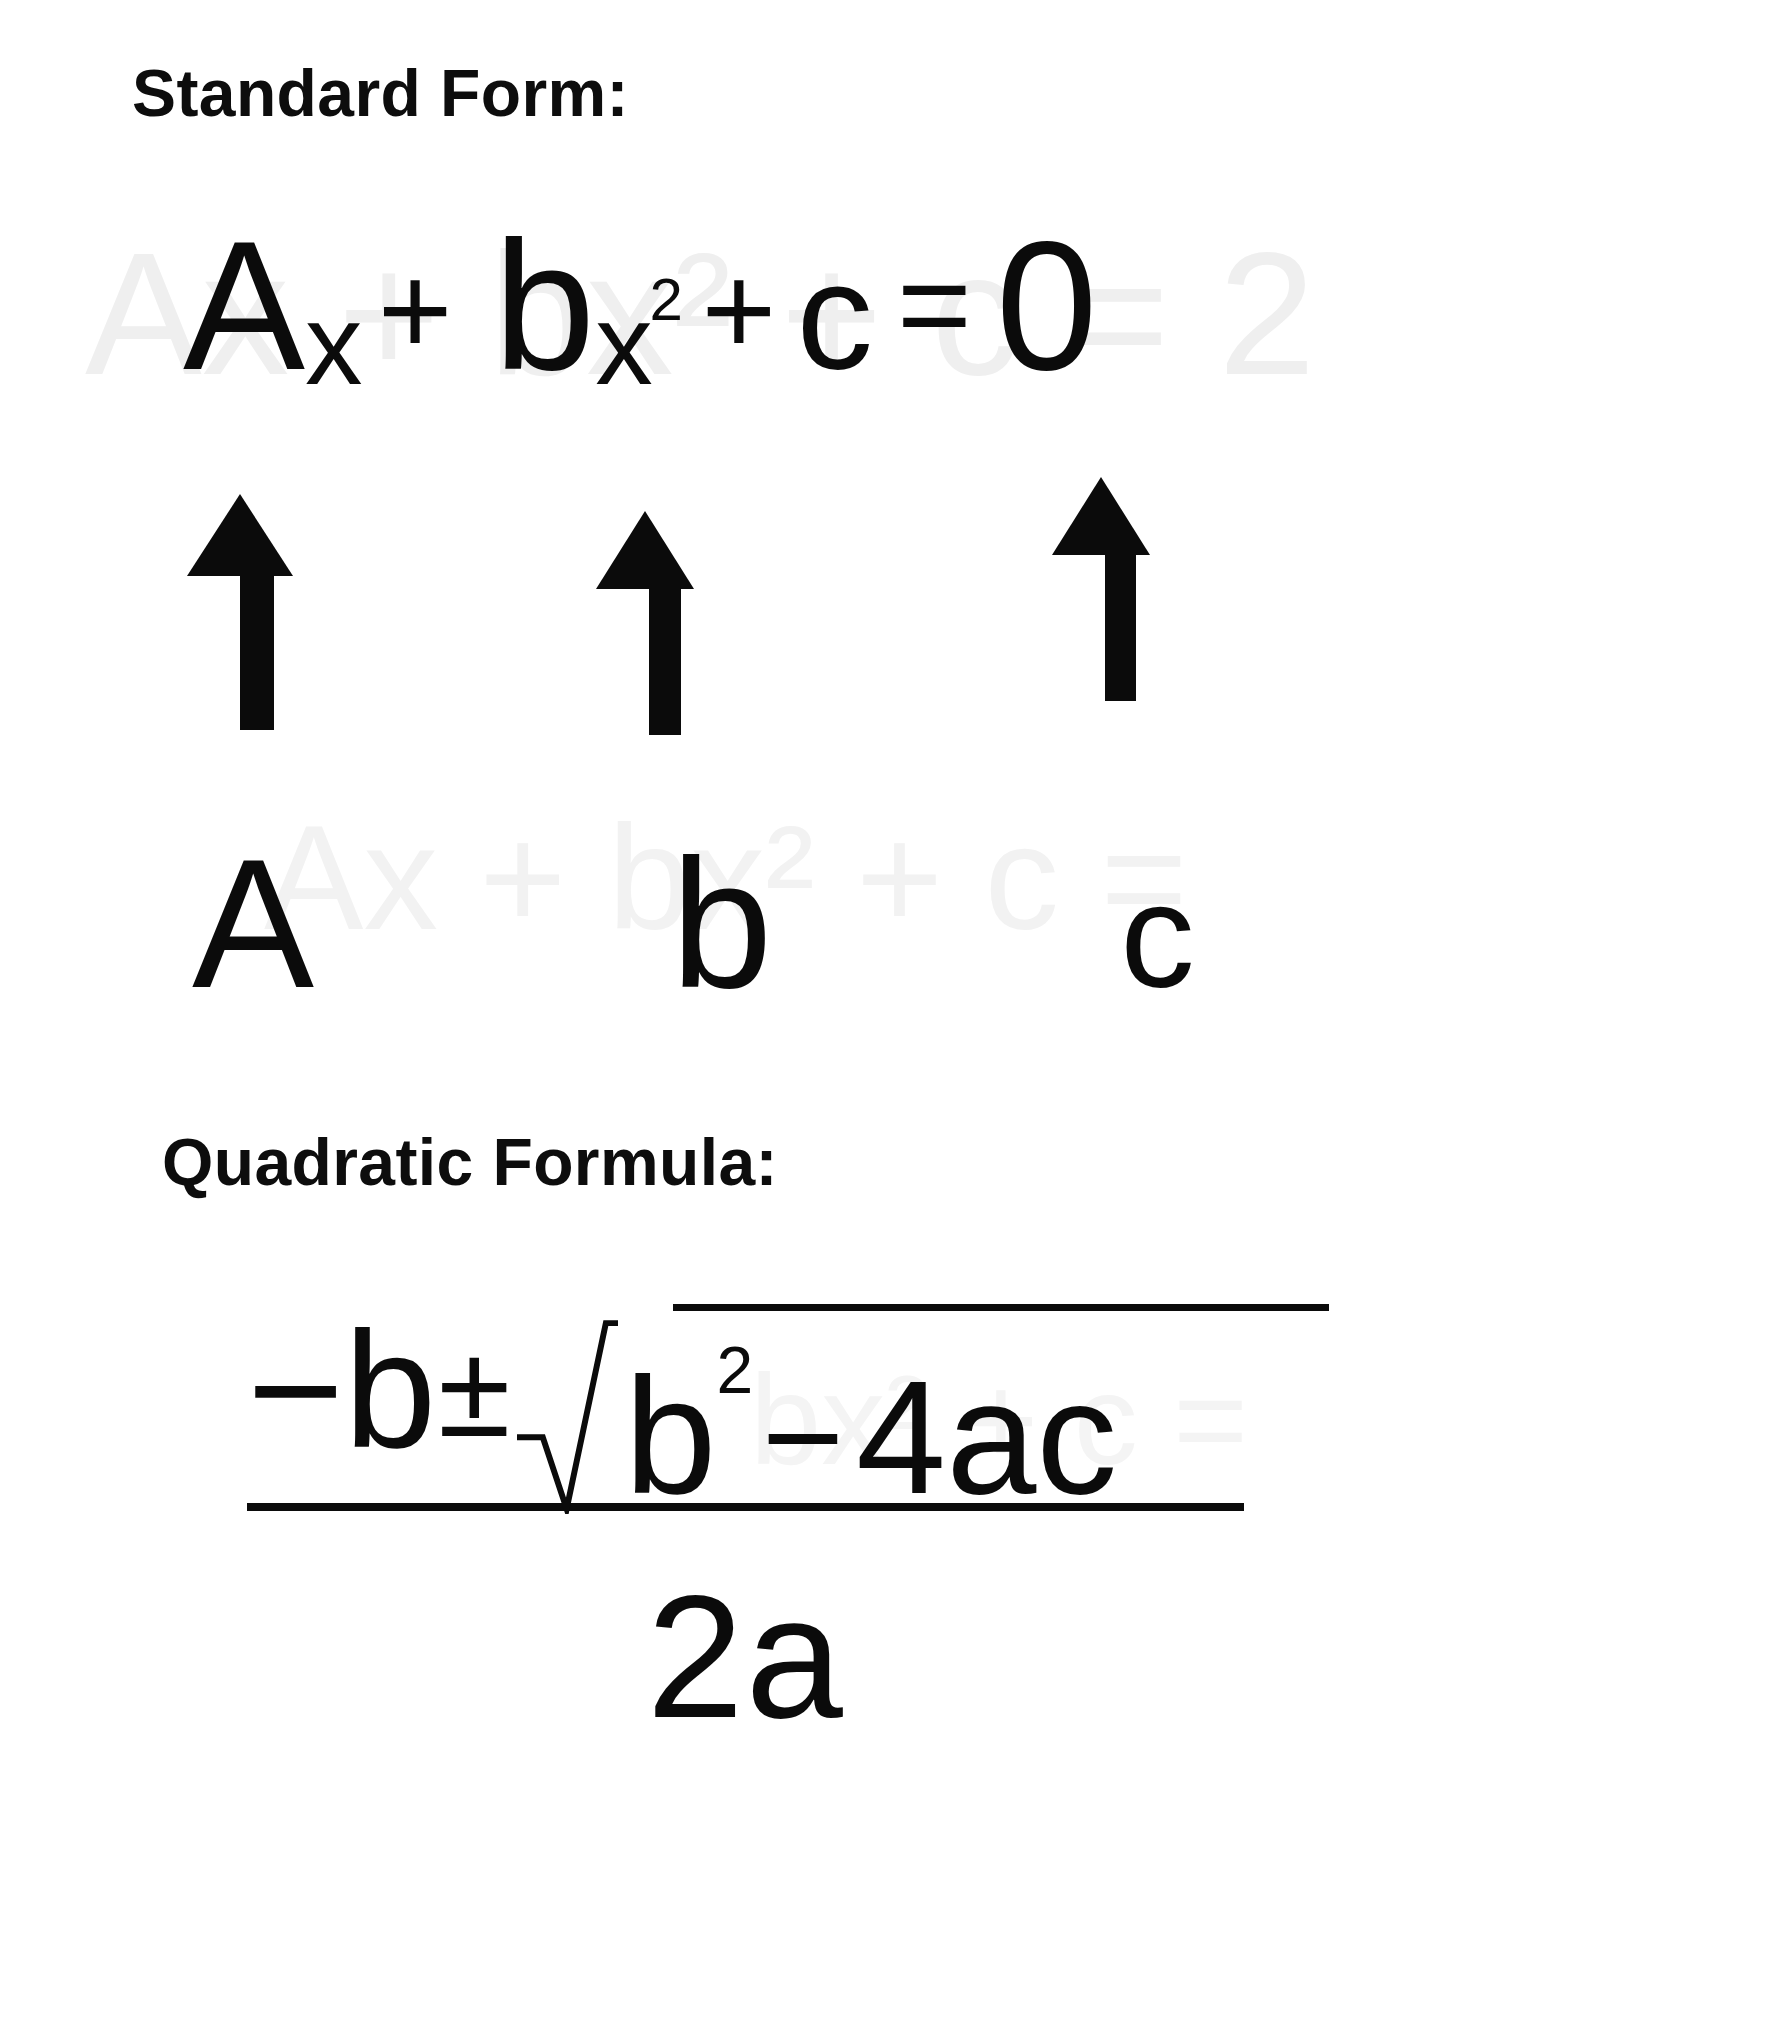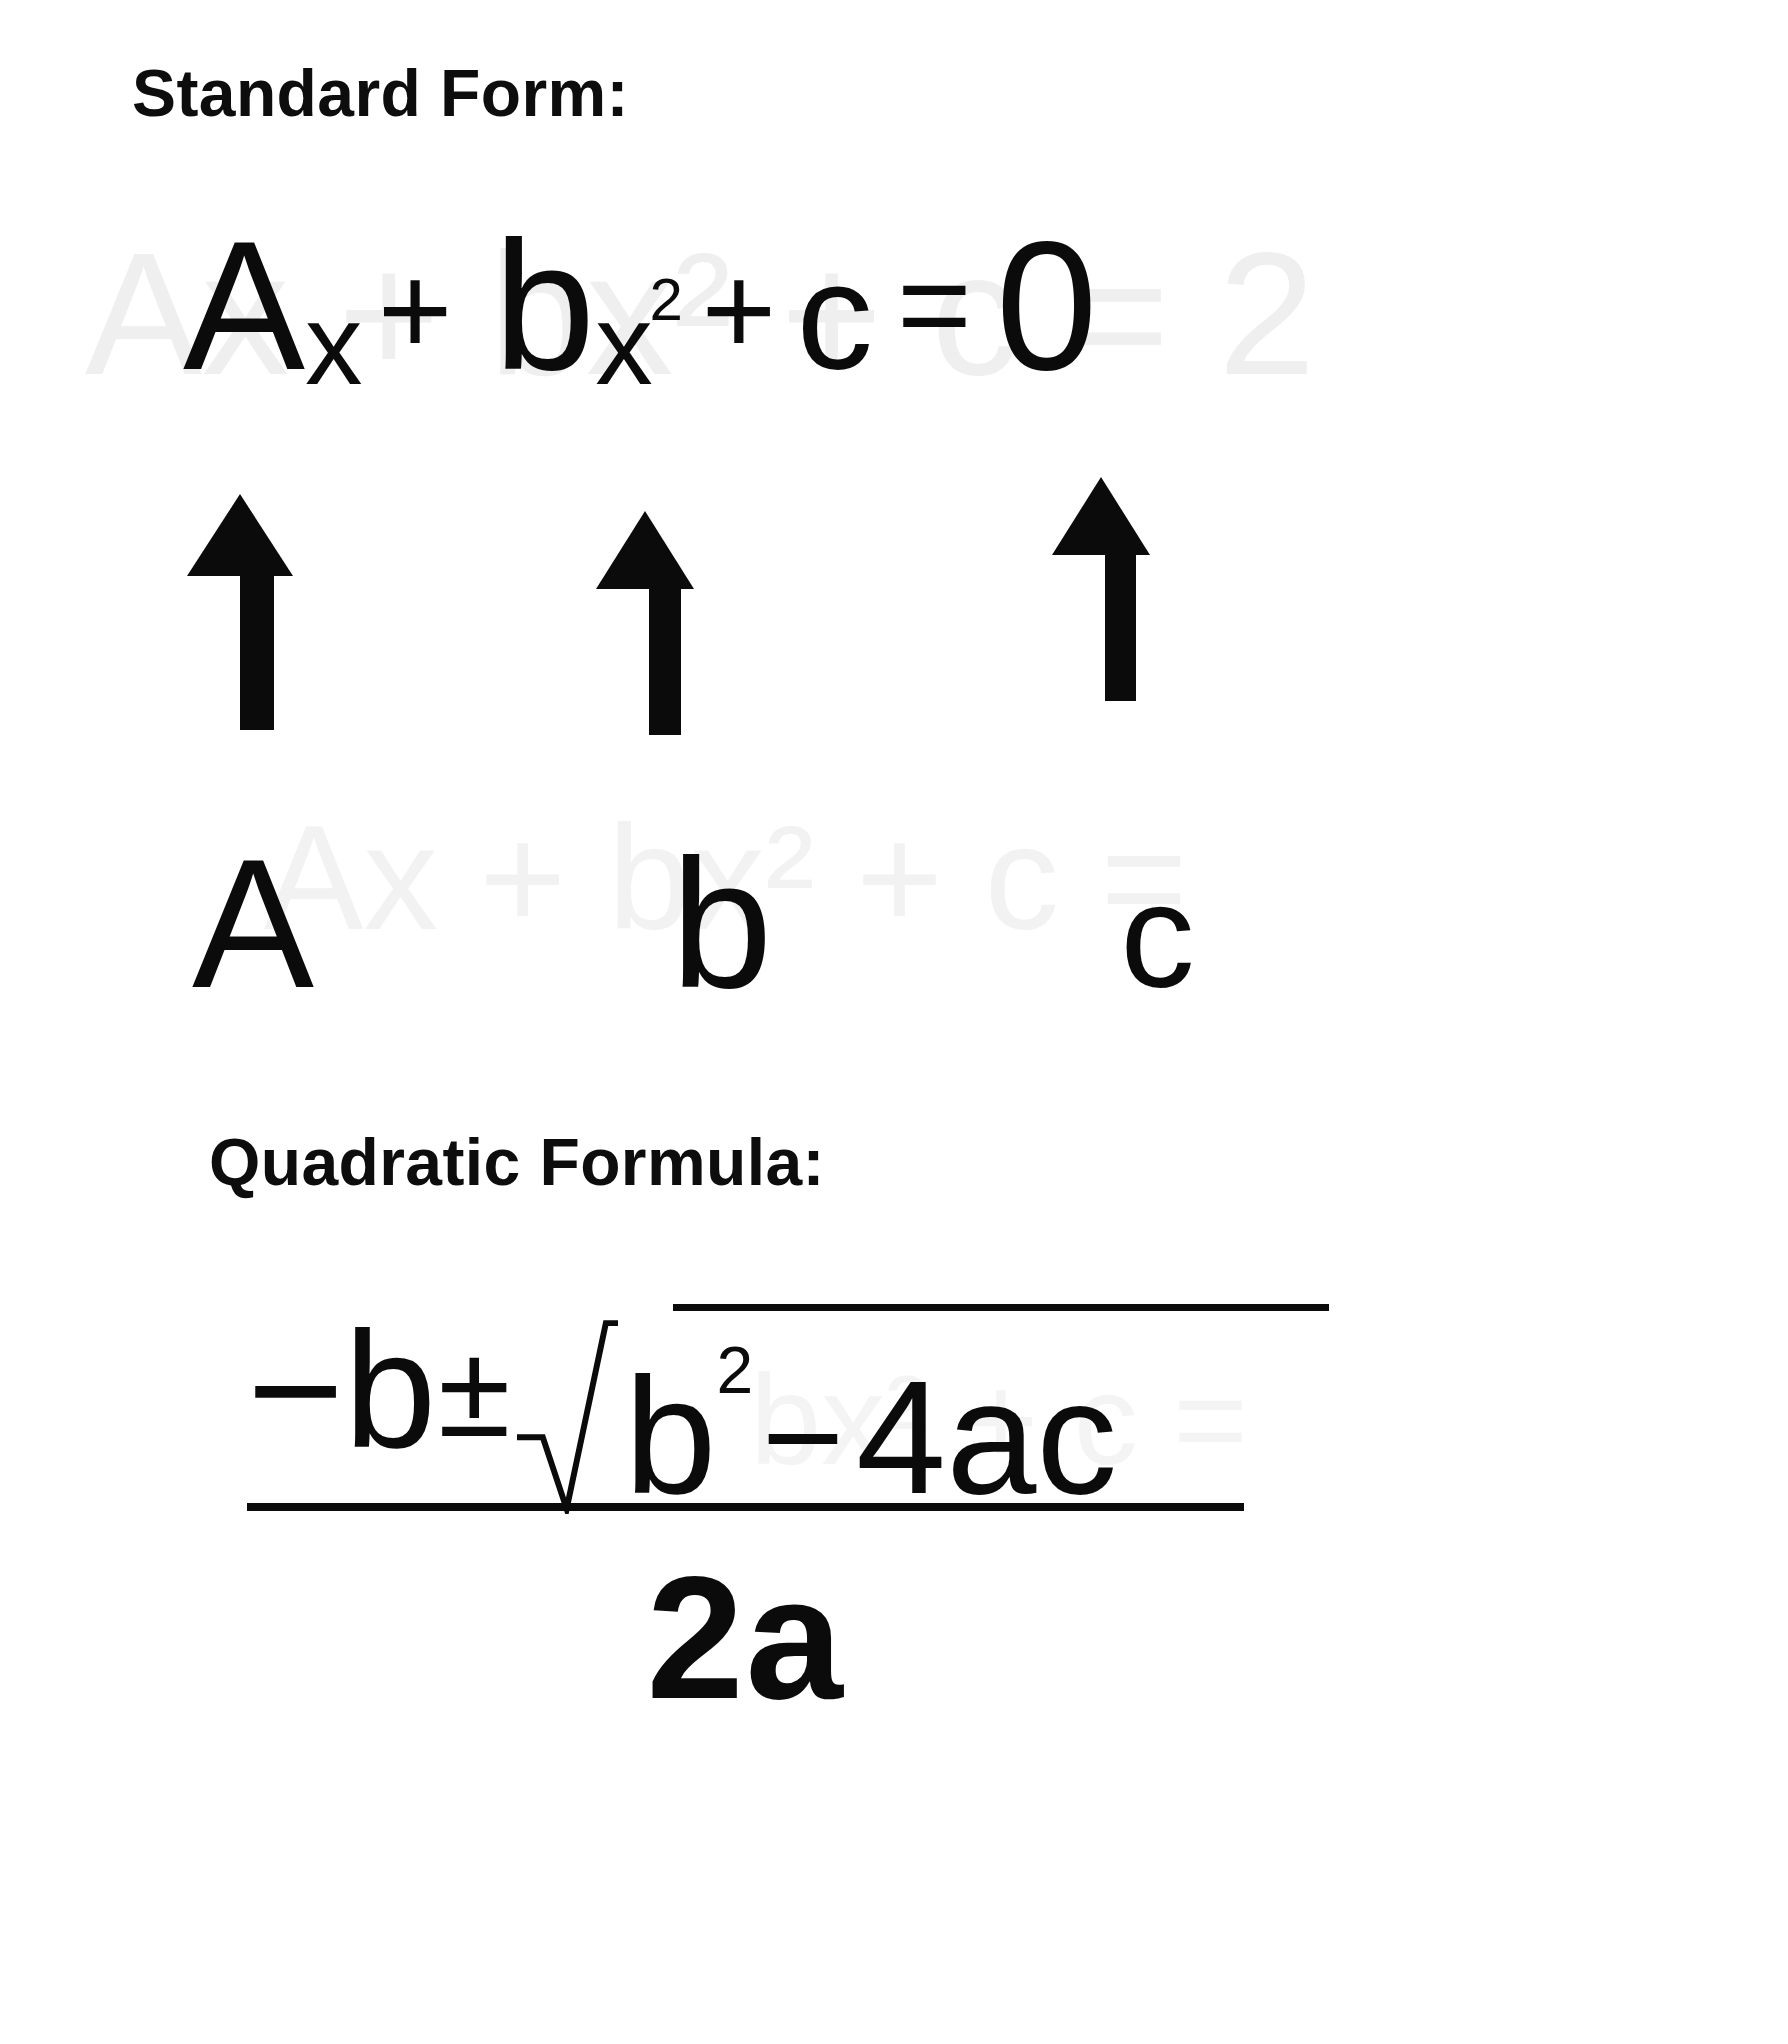--- a/index.html
+++ b/index.html
@@ -18,21 +18,21 @@
 
   .section-label {
     position: absolute;
     font-size: 66px;
     font-weight: 700;
     letter-spacing: 0.4px;
     color: #0d0d0d;
     white-space: nowrap;
   }
   #standard-form-label { left: 132px; top: 55px; }
-  #quadratic-formula-label { left: 162px; top: 1124px; margin-left: 47px; }
+  #quadratic-formula-label { left: 162px; top: 1124px; }
 
   
   .eq-row {
     position: absolute;
     display: flex;
     align-items: baseline;
     white-space: nowrap;
     font-family: "Liberation Sans", sans-serif;
     color: #0b0b0b;
   }
@@ -155,25 +155,25 @@
   .radical .radicand .sup2 { font-size: 66px; vertical-align: super; position: relative; top: -44px; }
   .radical .radicand .minus { margin: 0 12px 0 8.5px; font-size: 141px; position: relative; top: -6.8px; }
   .radical .radicand .fourac { font-weight: 400; font-size: 162px; }
   #fraction-bar {
     margin-top: 6.8px;
     width: 997px;
     height: 7.7px;
     background: #0b0b0b;
   }
   #denominator {
-    margin-top: 26px;
+    margin-top: 45px;
     width: 997px;
     text-align: center;
     font-size: 175px;
-    font-weight: 700;
+    font-weight: 400;
     color: #0b0b0b;
     letter-spacing: 1.7px;
   }
 </style>
 </head>
 <body>
 
 <div class="section-label" id="standard-form-label">Standard Form:</div>
 
 <div class="ghost" id="ghost-top">Ax + bx² + c = 2</div>

